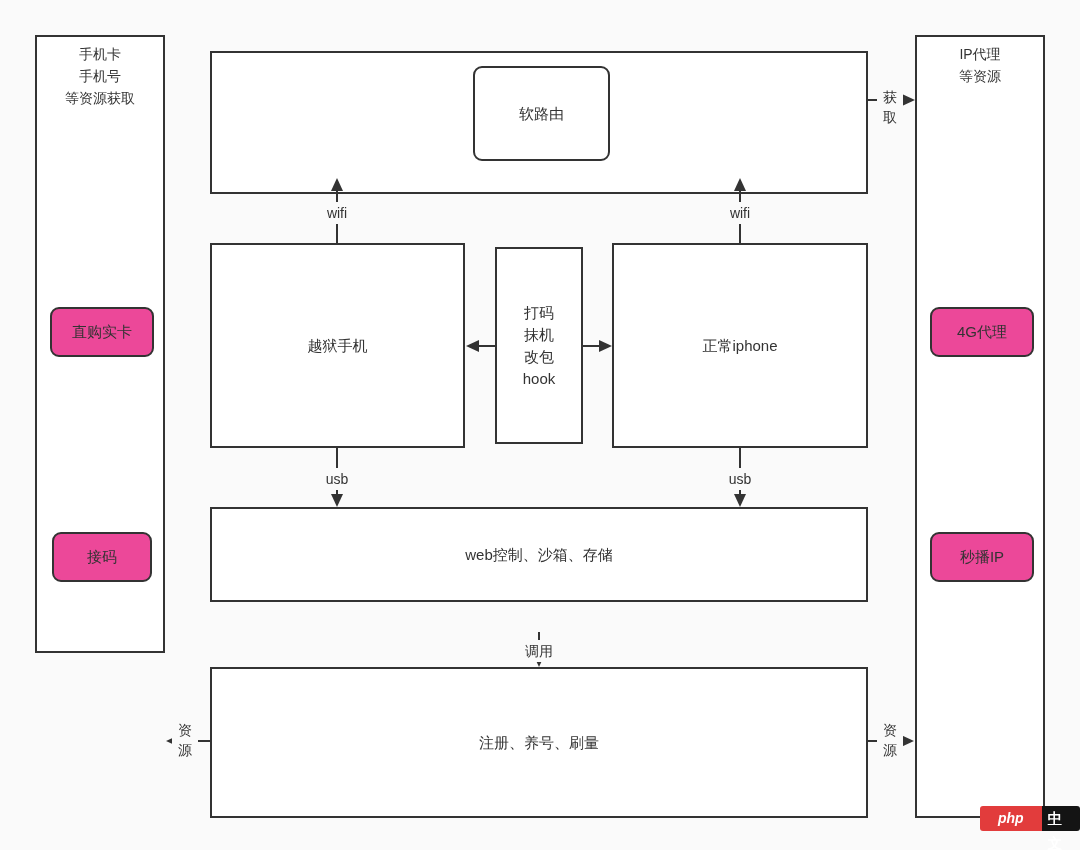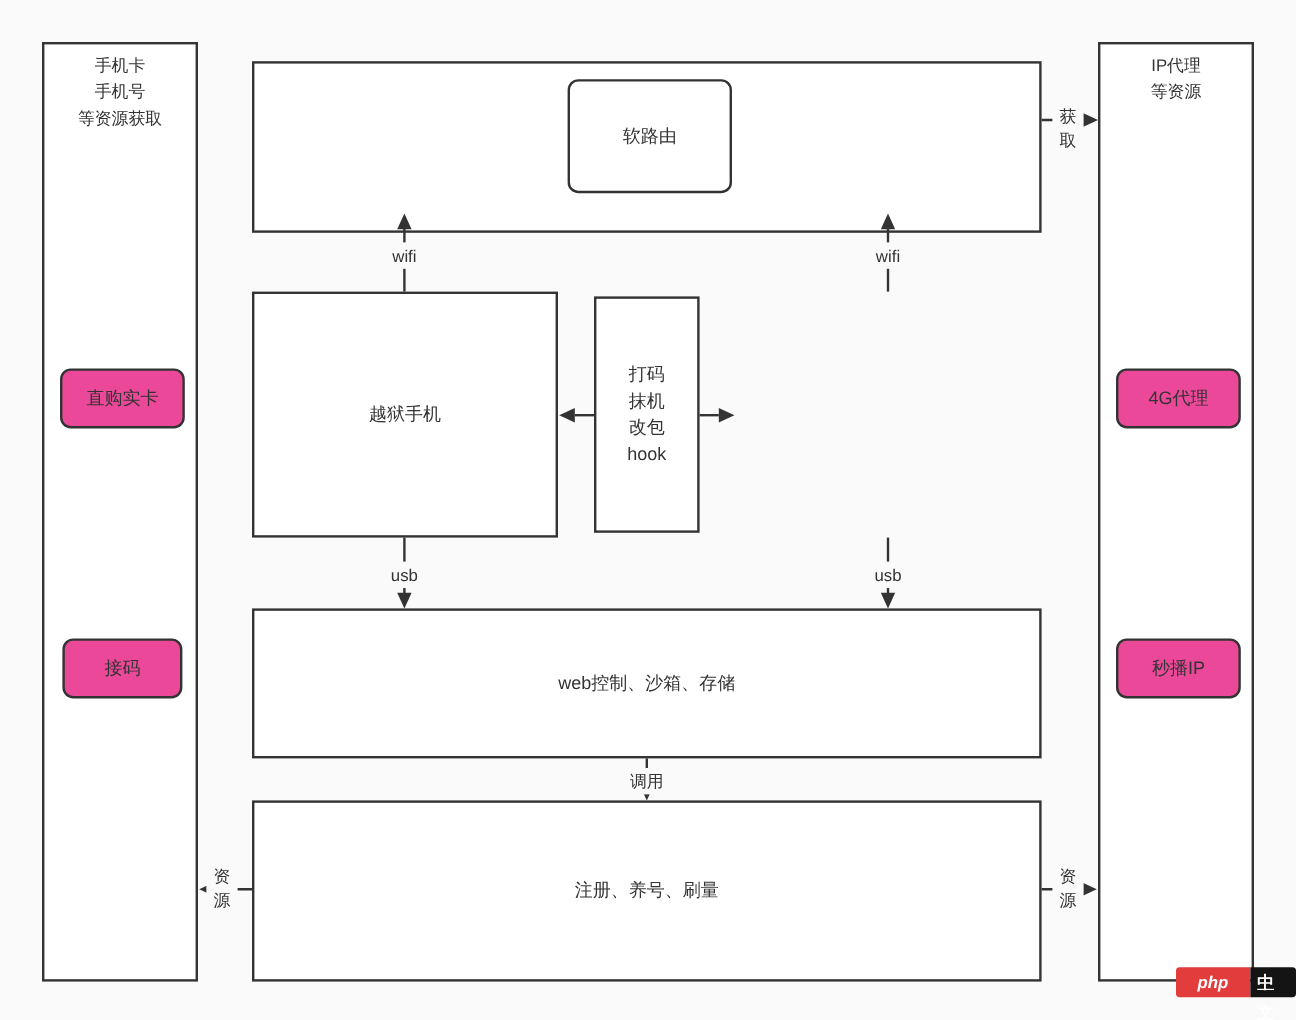--- a/index.html
+++ b/index.html
@@ -41,21 +41,21 @@
   }
   .watermark .wm-site {
     background:#141414; color:#fff; padding:0 6px; border-radius:0 3px 3px 0;text-decoration:underline;
   }
 </style>
 </head>
 <body>
 
 <div class="canvas">
 
-  <div class="box" style="left:35px; top:35px; width:130px; height:783px;">
+  <div class="box" style="left:35px; top:35px; width:130px; height:618px;">
     <div class="panel-title">手机卡
 手机号
 等资源获取</div>
     <div class="panel-item" style="left:13px; top:270px; width:104px; height:50px;">
       <span>直购实卡</span>
     </div>
     <div class="panel-item" style="left:15px; top:495px; width:100px; height:50px;">
       <span>接码</span>
     </div>
   </div>
@@ -81,22 +81,25 @@
     <span class="box-label">越狱手机</span>
   </div>
 
   <div class="box center-flex" style="left:495px; top:247px; width:88px; height:197px;">
     <span class="box-label">打码
 抹机
 改包
 hook</span>
   </div>
 
+  <div class="box center-flex" style="left:612px; top:243px; width:256px; height:205px;">
+    <span class="box-label">正常iphone</span>
+  </div>
 
-  <div class="box center-flex" style="left:210px; top:507px; width:658px; height:125px;">
+  <div class="box center-flex" style="left:210px; top:507px; width:658px; height:95px;">
     <span class="box-label">web控制、沙箱、存储</span>
   </div>
 
   <div class="box center-flex" style="left:210px; top:667px; width:658px; height:151px;">
     <span class="box-label">注册、养号、刷量</span>
   </div>
 
   <svg class="arrows" width="1080" height="850" viewBox="0 0 1080 850">
     <g stroke="#333" stroke-width="2" fill="#333">
 

